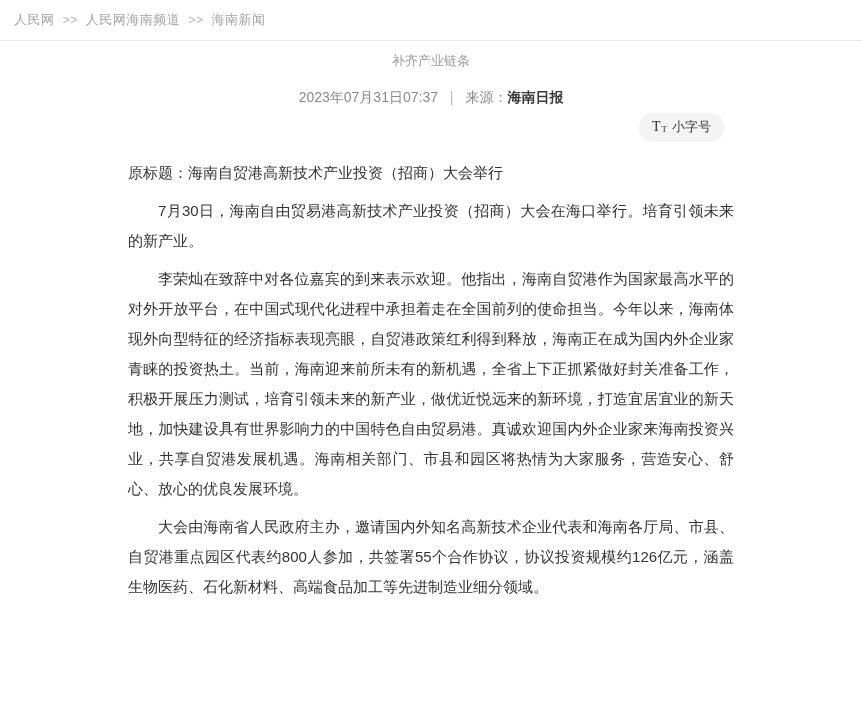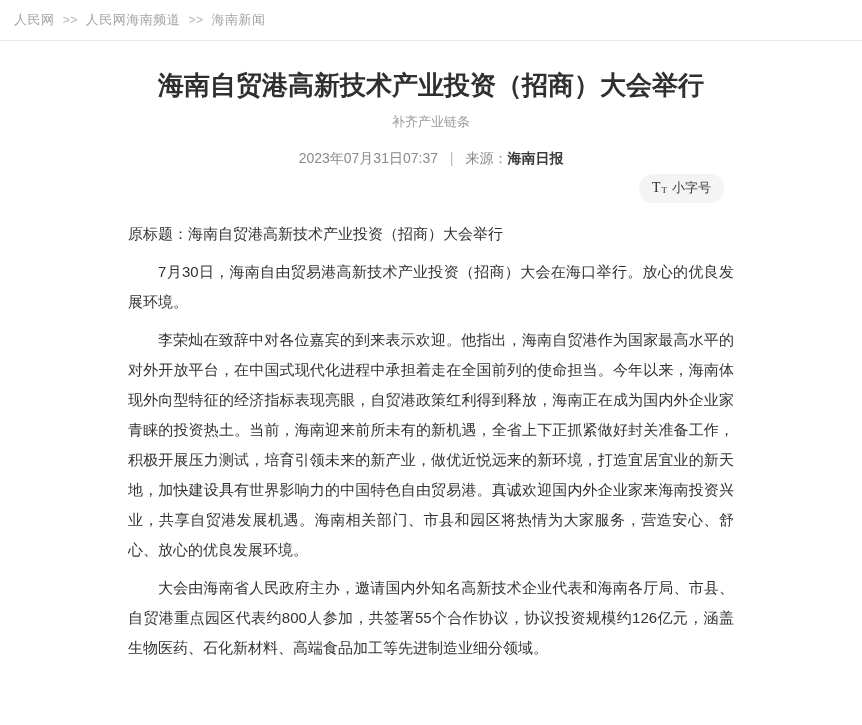--- a/index.html
+++ b/index.html
@@ -102,21 +102,20 @@
   <span class="sep">&gt;&gt;</span>
   <a>人民网海南频道</a>
   <span class="sep">&gt;&gt;</span>
   <a>海南新闻</a>
 </div>
 
 <hr class="top-divider">
 
 <div class="article">
 
-  <h1 class="article-title">海南自贸港高新技术产业投资（招商）大会举行</h1>
 
   <div class="article-subtitle">补齐产业链条</div>
 
   <div class="article-meta">
     <span>2023年07月31日07:37</span>
     <span class="pipe">|</span>
     <span>来源：</span><a class="source-name">海南日报</a>
   </div>
 
   <div class="toolbar">
@@ -124,19 +123,19 @@
       <span class="tt-icon">
           <span class="t-big">T</span>
           <span class="t-small">T</span>
         </span>
       <span>小字号</span>
     </button>
   </div>
 
   <div class="article-body">
     <p class="original-title">原标题：海南自贸港高新技术产业投资（招商）大会举行</p>
-    <p class="indent">7月30日，海南自由贸易港高新技术产业投资（招商）大会在海口举行。放心的优良发展环境。</p>
+    <p class="indent">7月30日，海南自由贸易港高新技术产业投资（招商）大会在海口举行。培育引领未来的新产业。</p>
     <p class="indent">李荣灿在致辞中对各位嘉宾的到来表示欢迎。他指出，海南自贸港作为国家最高水平的对外开放平台，在中国式现代化进程中承担着走在全国前列的使命担当。今年以来，海南体现外向型特征的经济指标表现亮眼，自贸港政策红利得到释放，海南正在成为国内外企业家青睐的投资热土。当前，海南迎来前所未有的新机遇，全省上下正抓紧做好封关准备工作，积极开展压力测试，培育引领未来的新产业，做优近悦远来的新环境，打造宜居宜业的新天地，加快建设具有世界影响力的中国特色自由贸易港。真诚欢迎国内外企业家来海南投资兴业，共享自贸港发展机遇。海南相关部门、市县和园区将热情为大家服务，营造安心、舒心、放心的优良发展环境。</p>
     <p class="indent">大会由海南省人民政府主办，邀请国内外知名高新技术企业代表和海南各厅局、市县、自贸港重点园区代表约800人参加，共签署55个合作协议，协议投资规模约126亿元，涵盖生物医药、石化新材料、高端食品加工等先进制造业细分领域。</p>
 
   </div>
 
 </div>
 
 </body></html>

